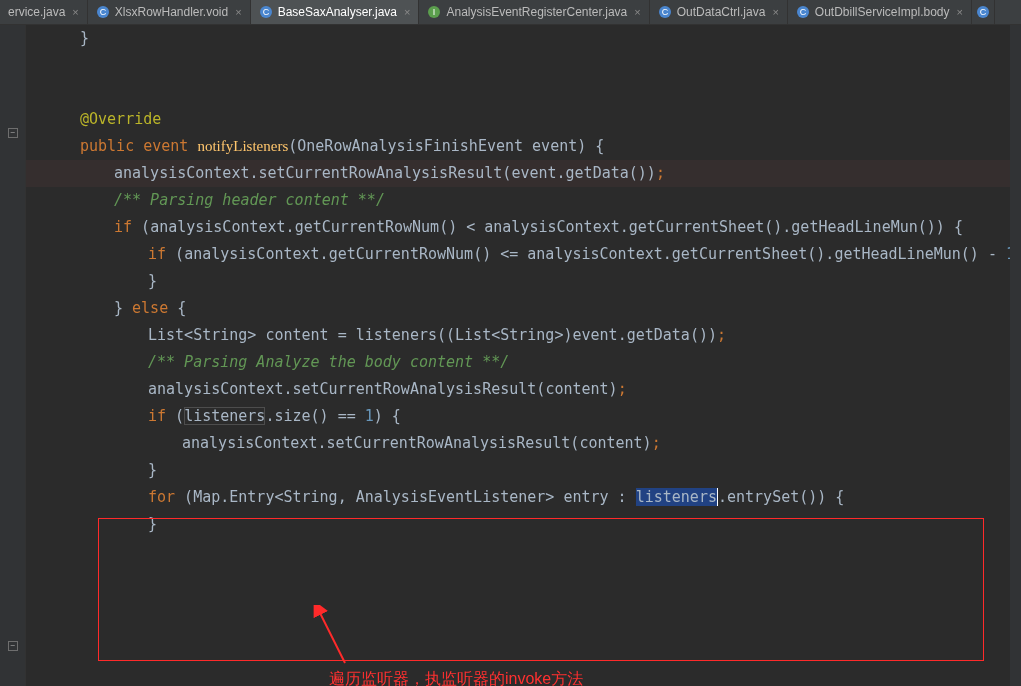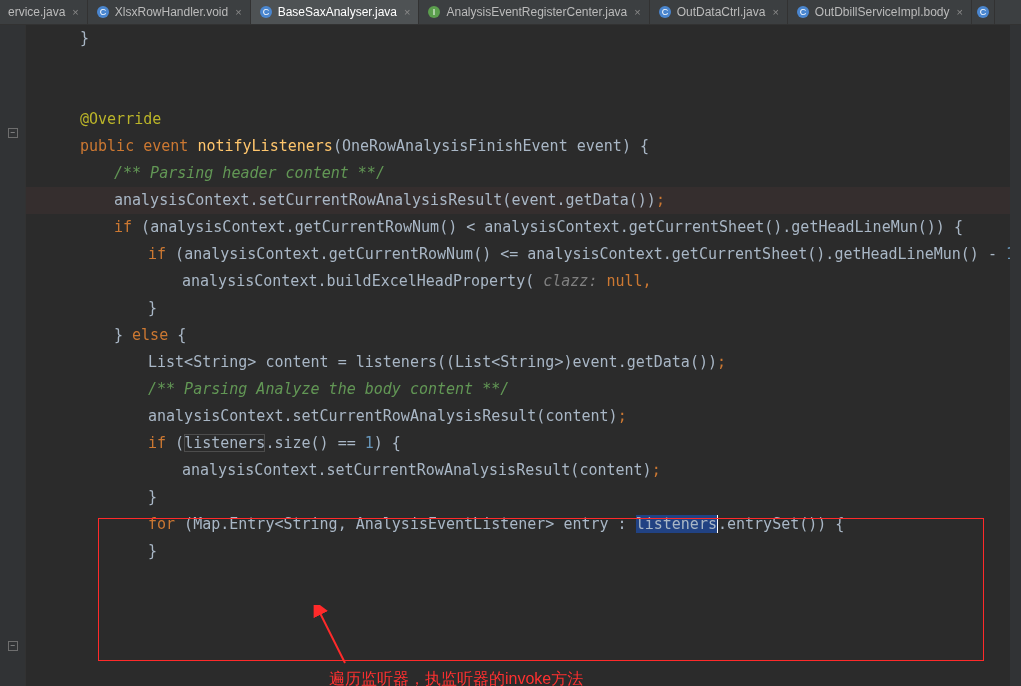--- a/index.html
+++ b/index.html
@@ -77,21 +77,21 @@
   padding-left: 20px;
   position: relative;
 }
 .line.shade { background: #352e2e; }
 .ind { display:inline-block; width: 34px; }
 .kw { color: #cc7832; }
 .ann { color: #bbb529; }
 .com { color: #629755; font-style: italic; }
 .num { color: #6897bb; }
 .type { color: #a9b7c6; }
-.mth { color: #ffc66d; }
+.mth { color: #ffc66d; font-family: Liberation Serif, serif; }
 .param { color: #808080; font-style: italic; }
 .box { box-shadow: inset 0 0 0 1px #4d4d4d; }
 .sel { background: #214283; }
 .caret { border-right: 1px solid #ffffff; }
 .redframe {
   position: absolute;
   left: 98px;
   top: 493px;
   width: 886px;
   height: 143px;
@@ -196,25 +196,24 @@
   <div class="gutter">
     <div class="fold" style="top:103px">−</div>
     <div class="fold" style="top:616px">−</div>
   </div>
   <div class="code-area">
 <div class="line"><span class="ind"></span>}</div>
 <div class="line"></div>
 <div class="line"></div>
 <div class="line"><span class="ind"></span><span class="ann">@Override</span></div>
 <div class="line"><span class="ind"></span><span class="kw">public</span> <span class="kw">event</span> <span class="mth">notifyListeners</span>(<span class="type">OneRowAnalysisFinishEvent</span> <span>event</span>) {</div>
+<div class="line shade"><span class="ind"></span><span class="ind"></span><span>analysisContext</span>.<span>setCurrentRowAnalysisResult</span>(<span>event</span>.<span>getData</span>())<span class="kw">;</span></div>
 <div class="line"><span class="ind"></span><span class="ind"></span><span class="com">/** Parsing header content **/</span></div>
-<div class="line shade"><span class="ind"></span><span class="ind"></span><span>analysisContext</span>.<span>setCurrentRowAnalysisResult</span>(<span>event</span>.<span>getData</span>())<span class="kw">;</span></div>
 <div class="line"><span class="ind"></span><span class="ind"></span><span class="kw">if</span> (<span>analysisContext</span>.<span>getCurrentRowNum</span>() &lt; <span>analysisContext</span>.<span>getCurrentSheet</span>().<span>getHeadLineMun</span>()) {</div>
 <div class="line"><span class="ind"></span><span class="ind"></span><span class="ind"></span><span class="kw">if</span> (<span>analysisContext</span>.<span>getCurrentRowNum</span>() &lt;= <span>analysisContext</span>.<span>getCurrentSheet</span>().<span>getHeadLineMun</span>() - <span class="num">1</span>) {</div>
-<div class="line"><span class="ind"></span><span class="ind"></span><span class="ind"></span><span class="ind"></span><span>analysisContext</span>.<span>buildExcelHeadProperty</span>( <span class="param">clazz:</span> <span class="kw">null</span><span class="kw">,</span></div>
 <div class="line"><span class="ind"></span><span class="ind"></span><span class="ind"></span>}</div>
 <div class="line"><span class="ind"></span><span class="ind"></span>} <span class="kw">else</span> {</div>
 <div class="line"><span class="ind"></span><span class="ind"></span><span class="ind"></span><span>List&lt;String&gt;</span> <span>content</span> = <span>listeners</span>((<span>List&lt;String&gt;</span>)<span>event</span>.<span>getData</span>())<span class="kw">;</span></div>
 <div class="line"><span class="ind"></span><span class="ind"></span><span class="ind"></span><span class="com">/** Parsing Analyze the body content **/</span></div>
 <div class="line"><span class="ind"></span><span class="ind"></span><span class="ind"></span><span>analysisContext</span>.<span>setCurrentRowAnalysisResult</span>(<span>content</span>)<span class="kw">;</span></div>
 <div class="line"><span class="ind"></span><span class="ind"></span><span class="ind"></span><span class="kw">if</span> (<span class="box">listeners</span>.<span>size</span>() == <span class="num">1</span>) {</div>
 <div class="line"><span class="ind"></span><span class="ind"></span><span class="ind"></span><span class="ind"></span><span>analysisContext</span>.<span>setCurrentRowAnalysisResult</span>(<span>content</span>)<span class="kw">;</span></div>
 <div class="line"><span class="ind"></span><span class="ind"></span><span class="ind"></span>}</div>
 <div class="line"><span class="ind"></span><span class="ind"></span><span class="ind"></span><span class="kw">for</span> (<span>Map.Entry&lt;String, AnalysisEventListener&gt;</span> <span>entry</span> : <span class="sel">listeners</span><span class="caret"></span>.<span>entrySet</span>()) {</div>
 <div class="line"><span class="ind"></span><span class="ind"></span><span class="ind"></span>}</div>

